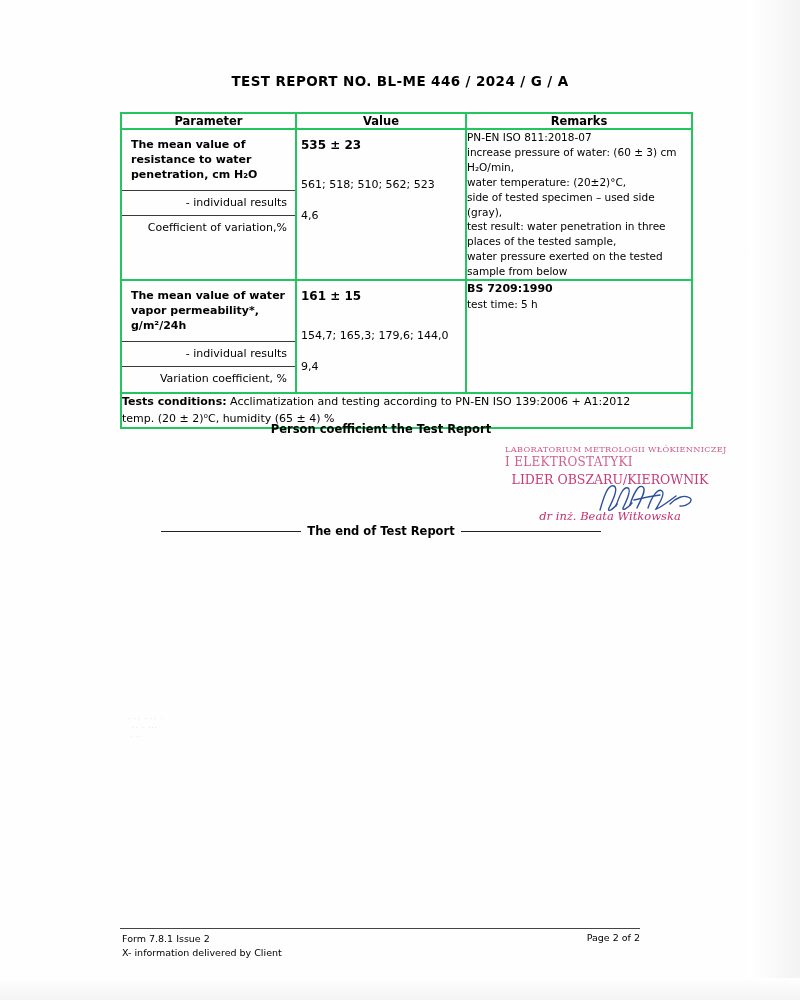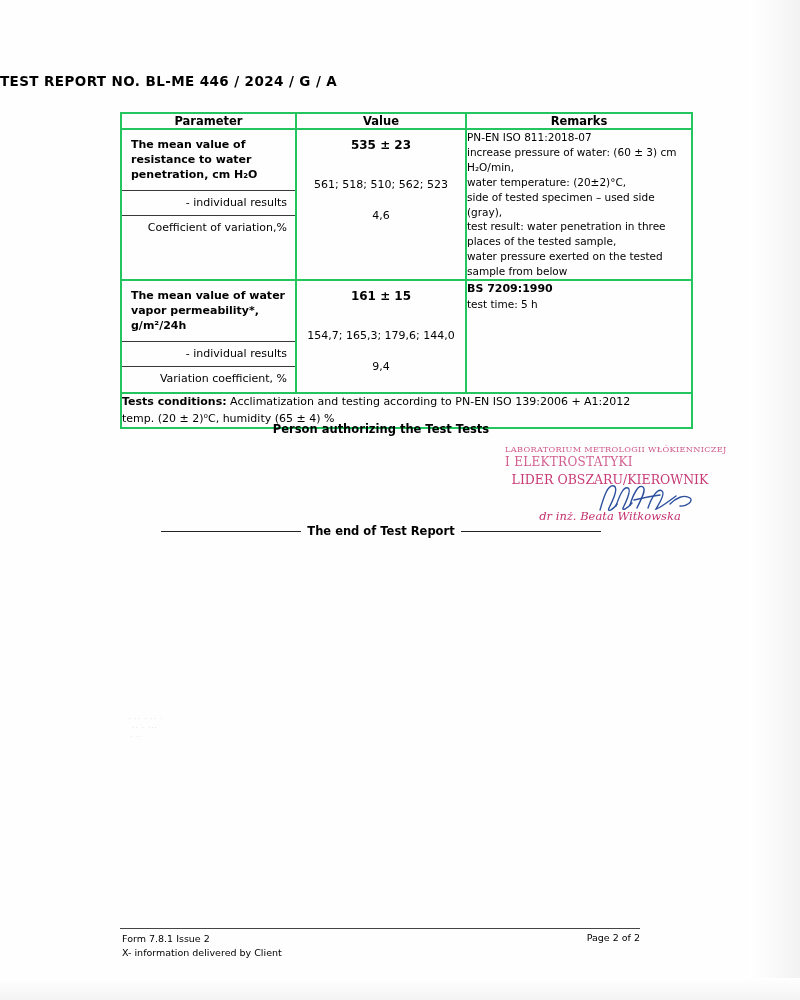--- a/index.html
+++ b/index.html
@@ -35,24 +35,25 @@
     bottom: 0; left: 0;
     width: 800px; height: 22px;
     background: linear-gradient(to bottom, #ffffff 0%, #f4f4f4 100%);
   }
 
   .report-title {
     position: absolute;
     top: 73px;
     left: 0;
     width: 760px;
-    text-align: left;
+    text-align: center;
     font-size: 13.5px;
     font-weight: bold;
     letter-spacing: 0.4px;
+    padding-left: 20px;
   }
 
   table.results {
     position: absolute;
     top: 112px;
     left: 120px;
     width: 571px;
     border-collapse: collapse;
     table-layout: fixed;
   }
@@ -82,21 +83,20 @@
   }
   .param-sub {
     font-size: 11px;
     line-height: 1.35;
     padding: 5px 8px 5px 9px;
     border-top: 1px solid #3a3a3a;
     text-align: right;
   }
 
   .value-cell {
-    text-align: center;
     font-size: 11.5px;
     padding: 0;
   }
   .value-main {
     font-weight: bold;
     font-size: 12px;
     padding: 8px 4px 0 4px;
   }
   .value-row {
     font-size: 11px;
@@ -295,21 +295,21 @@
         <td class="conditions-cell" colspan="3">
           <div>
             <b>Tests conditions:</b><span> Acclimatization and testing according to PN-EN ISO 139:2006 + A1:2012</span>
           </div>
           <div>temp. (20 ± 2)⁰C, humidity (65 ± 4) %</div>
         </td>
       </tr>
     </tbody>
   </table>
 
-  <div class="authorizing">Person authorizing the Test Tests</div>
+  <div class="authorizing">Person coefficient the Test Report</div>
 
   <div class="stamp">
     <div class="stamp-line1">LABORATORIUM METROLOGII WŁÓKIENNICZEJ</div>
     <div class="stamp-line2">I ELEKTROSTATYKI</div>
     <div class="stamp-line3">LIDER OBSZARU/KIEROWNIK</div>
     <div class="stamp-name">dr inż. Beata Witkowska</div>
   </div>
 
   <svg class="signature" viewBox="0 0 120 40">
     <g fill="none" stroke="#2b4f9c" stroke-width="1.4" stroke-linecap="round">

